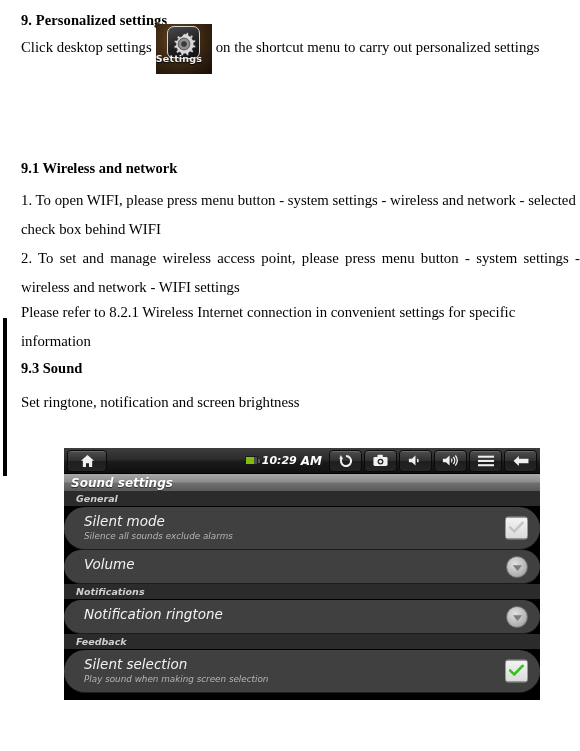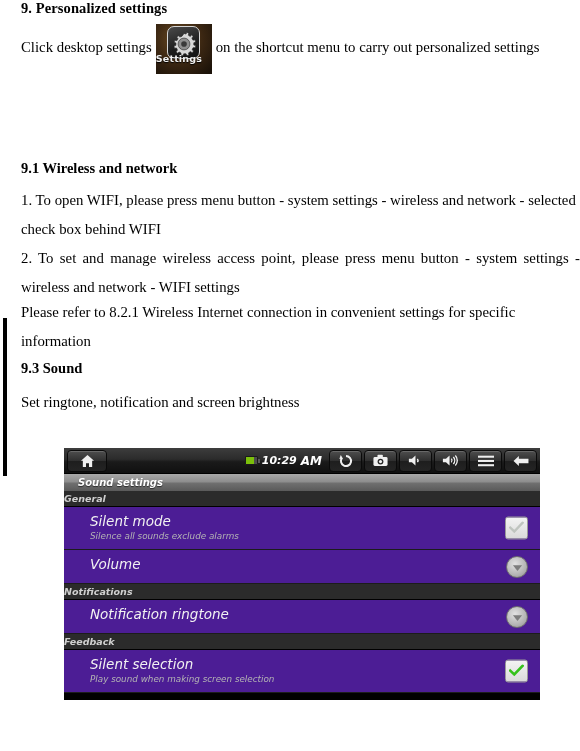--- a/index.html
+++ b/index.html
@@ -28,21 +28,21 @@
     left: 3px;
     top: 318px;
     width: 4px;
     height: 158px;
     background: #000000;
   }
 
   .doc-h1 {
     position: absolute;
     left: 21px;
-    top: 0px;
+    top: 12px;
     font-size: 14.5px;
     font-weight: bold;
     letter-spacing: 0.1px;
     text-align: center;
   }
 
   .doc-h2 {
     position: absolute;
     left: 21px;
     font-size: 14.5px;
@@ -183,49 +183,50 @@
     position: absolute;
     right: -3px; top: 2px;
     width: 2px; height: 4px;
     background: #5b5b5b;
   }
 
   .titlebar {
     height: 17px;
     background: linear-gradient(180deg,#a8a8a8 0%, #8e8e8e 45%, #6f6f6f 55%, #5a5a5a 100%);
     color: #ffffff;
-    font-size: 10px;
-    font-weight: bold;
-    display: flex;
-    align-items: center;
-    padding-left: 14px;
+    font-size: 12px;
+    font-weight: bold;
+    display: flex;
+    align-items: center;
+    padding-left: 7px;
     text-shadow: 0 1px 1px rgba(0,0,0,0.6);
     box-sizing: border-box;
   }
 
   .section-head {
     height: 16px;
     background: #2b2b2b;
     color: #cfcfcf;
     font-size: 9.5px;
     font-weight: bold;
     display: flex;
     align-items: center;
-    padding-left: 0;
+    padding-left: 12px;
     box-sizing: border-box;
     border-bottom: 1px solid #000;
   }
 
   .row {
     position: relative;
-    background: #4c1d95;
+    background: #404040;
     border-bottom: 1px solid #1c1c1c;
-    padding: 6px 52px 7px 26px;
+    padding: 6px 52px 7px 20px;
     box-sizing: border-box;
     min-height: 39px;
+    border-radius: 21px;
   }
   .row .r-title {
     color: #f2f2f2;
     font-size: 13.5px;
     line-height: 16px;
     font-weight: normal;
   }
   .row .r-sub {
     color: #b4b4b4;
     font-size: 8.8px;

